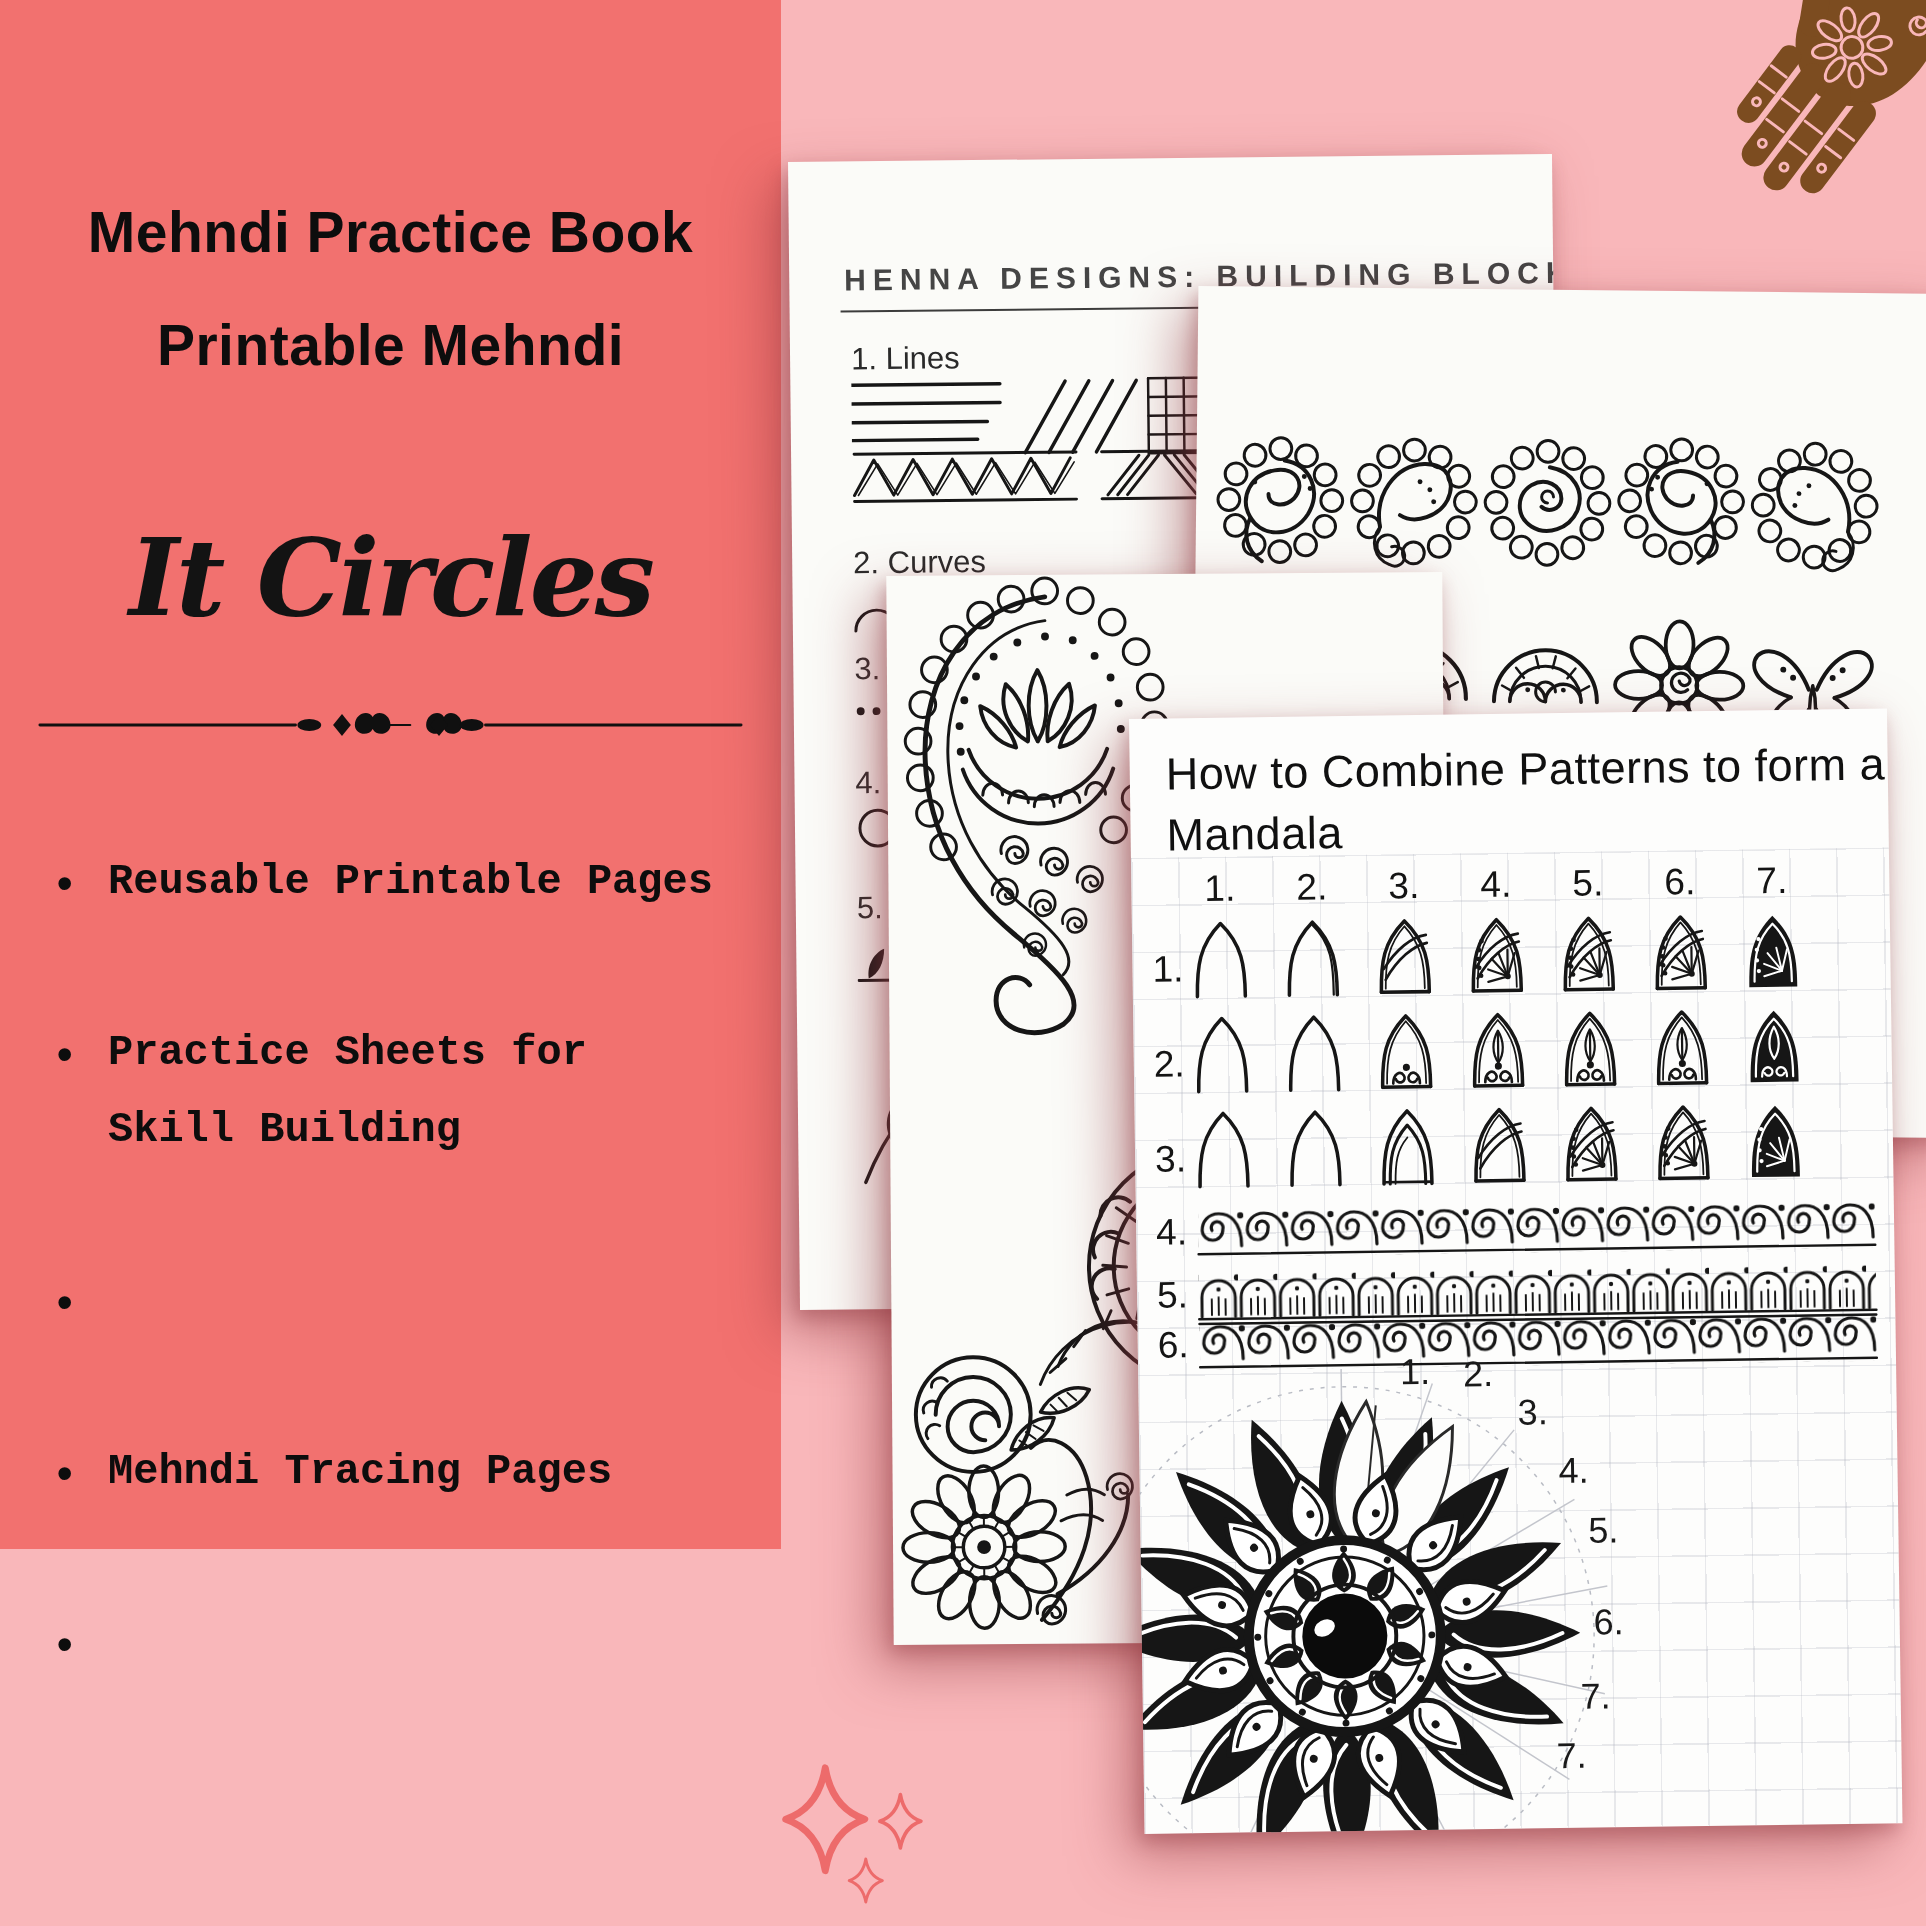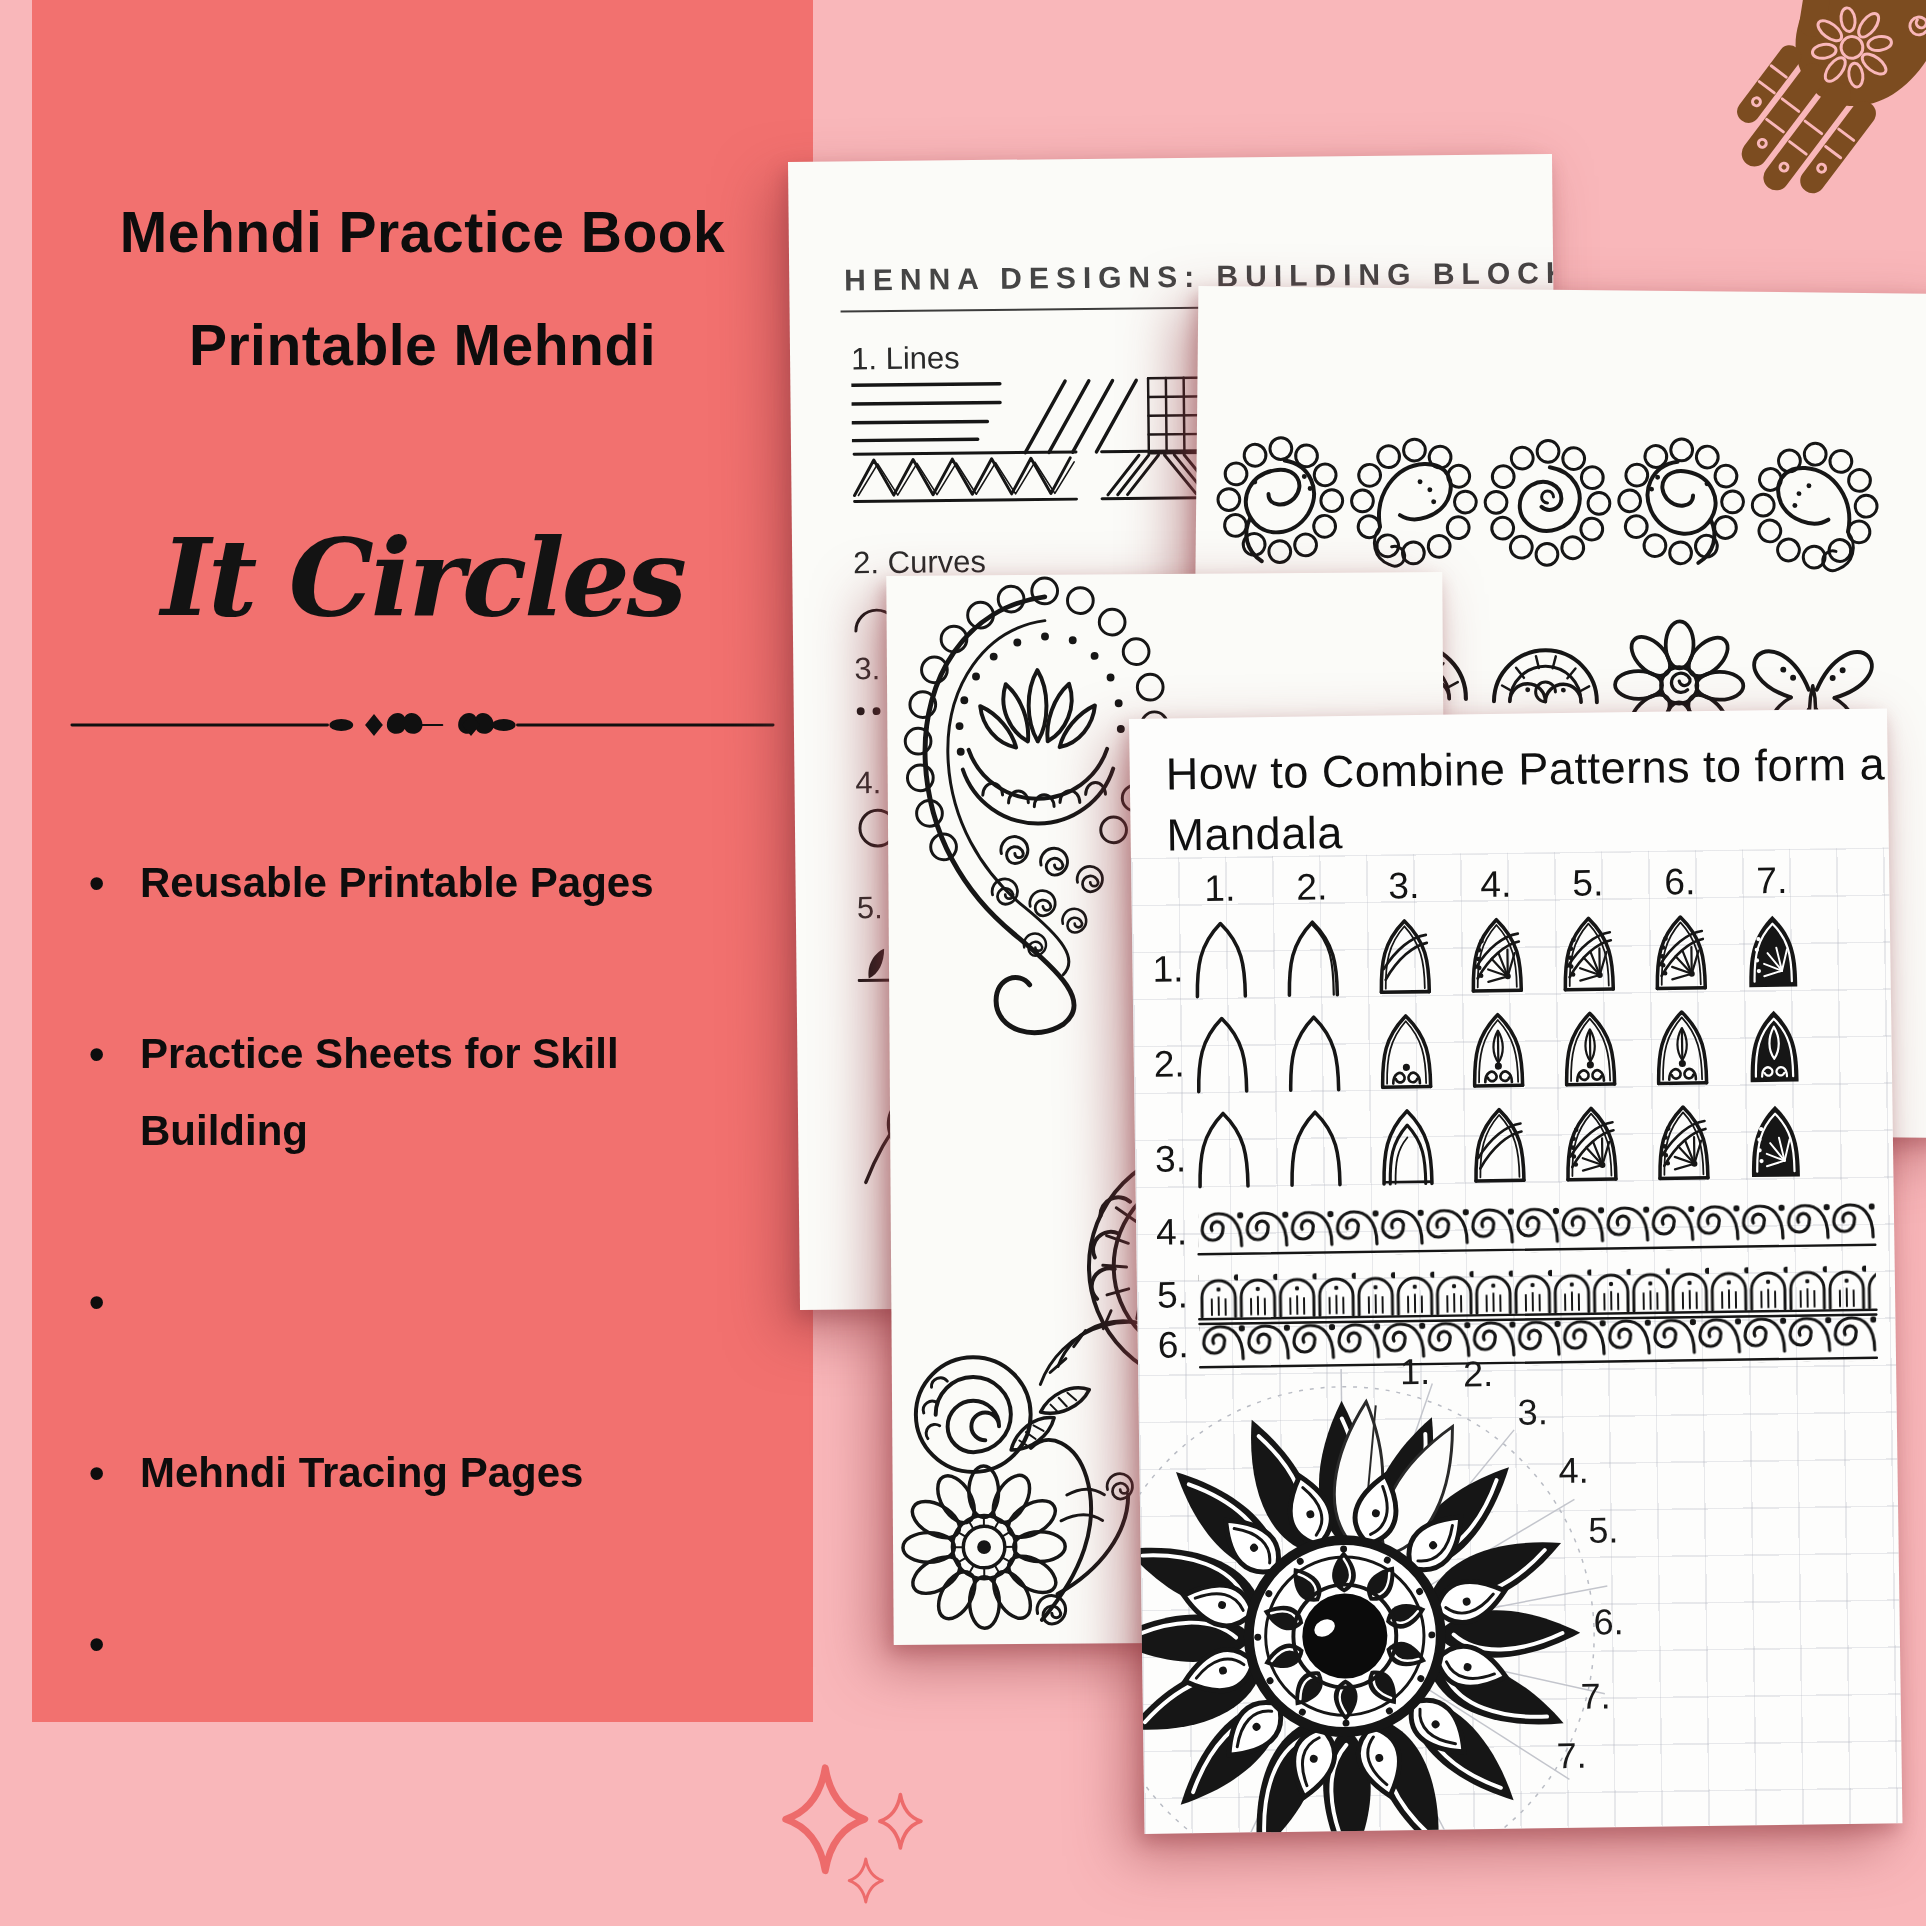--- a/index.html
+++ b/index.html
@@ -6,31 +6,31 @@
   body{
     width:1927px;height:1927px;position:relative;overflow:hidden;
     background:#F9B7BA;
     font-family:"Liberation Sans", sans-serif;
     -webkit-font-smoothing:antialiased;
   }
   .ln{stroke:#161616;fill:none;stroke-linecap:round;stroke-linejoin:round}
   .wln{stroke:#ffffff;fill:none;stroke-linecap:round;stroke-linejoin:round}
 
   
-  .coral-panel{position:absolute;left:0;top:0;width:781px;height:1722px;background:#F2716F;z-index:1;margin-left:32px;}
+  .coral-panel{position:absolute;left:0;top:0;width:781px;height:1549px;background:#F2716F;z-index:1;}
   .main-title{position:absolute;left:0;top:176px;width:781px;text-align:center;
     font-size:57px;font-weight:bold;color:#0d0d0d;line-height:113px;letter-spacing:0.5px;}
   .script-heading{position:absolute;left:0;top:515px;width:781px;text-align:center;
     font-family:"DejaVu Serif", serif;font-style:italic;font-weight:bold;
     font-size:107px;color:#131313;letter-spacing:-3px;}
   .divider{position:absolute;left:36px;top:705px;}
   .bullets{position:absolute;left:57px;top:844px;width:683px;}
   .bullet{display:flex;margin-bottom:94px;}
   .bullet .dot{font-size:44px;font-weight:bold;color:#0d0d0d;line-height:77px;width:51px;flex:0 0 51px;}
-  .bullet .txt{font-size:42px;font-weight:bold;color:#0d0d0d;line-height:77px;max-width:614px;}
+  .bullet .txt{font-size:42px;font-weight:bold;color:#0d0d0d;line-height:77px;max-width:614px;font-family:Liberation Mono, monospace;}
 
   
   .sheet{position:absolute;background:#FBFBF8;
     box-shadow:-18px 22px 54px rgba(143,55,62,.50), -4px 8px 18px rgba(143,55,62,.35);}
   #sheetA{left:794px;top:158px;width:764px;height:1148px;transform:rotate(-0.6deg);z-index:2;overflow:hidden;}
   #sheetB{left:1194px;top:290px;width:762px;height:844px;transform:rotate(0.6deg);z-index:3;overflow:hidden;}
   #sheetC{left:890px;top:574px;width:556px;height:1069px;transform:rotate(-0.4deg);z-index:4;overflow:hidden;}
   #sheetD{left:1129px;top:719px;width:758px;height:1115px;transform:rotate(-0.8deg);transform-origin:top left;z-index:5;overflow:hidden;background:#FDFDFC;}
 
   

